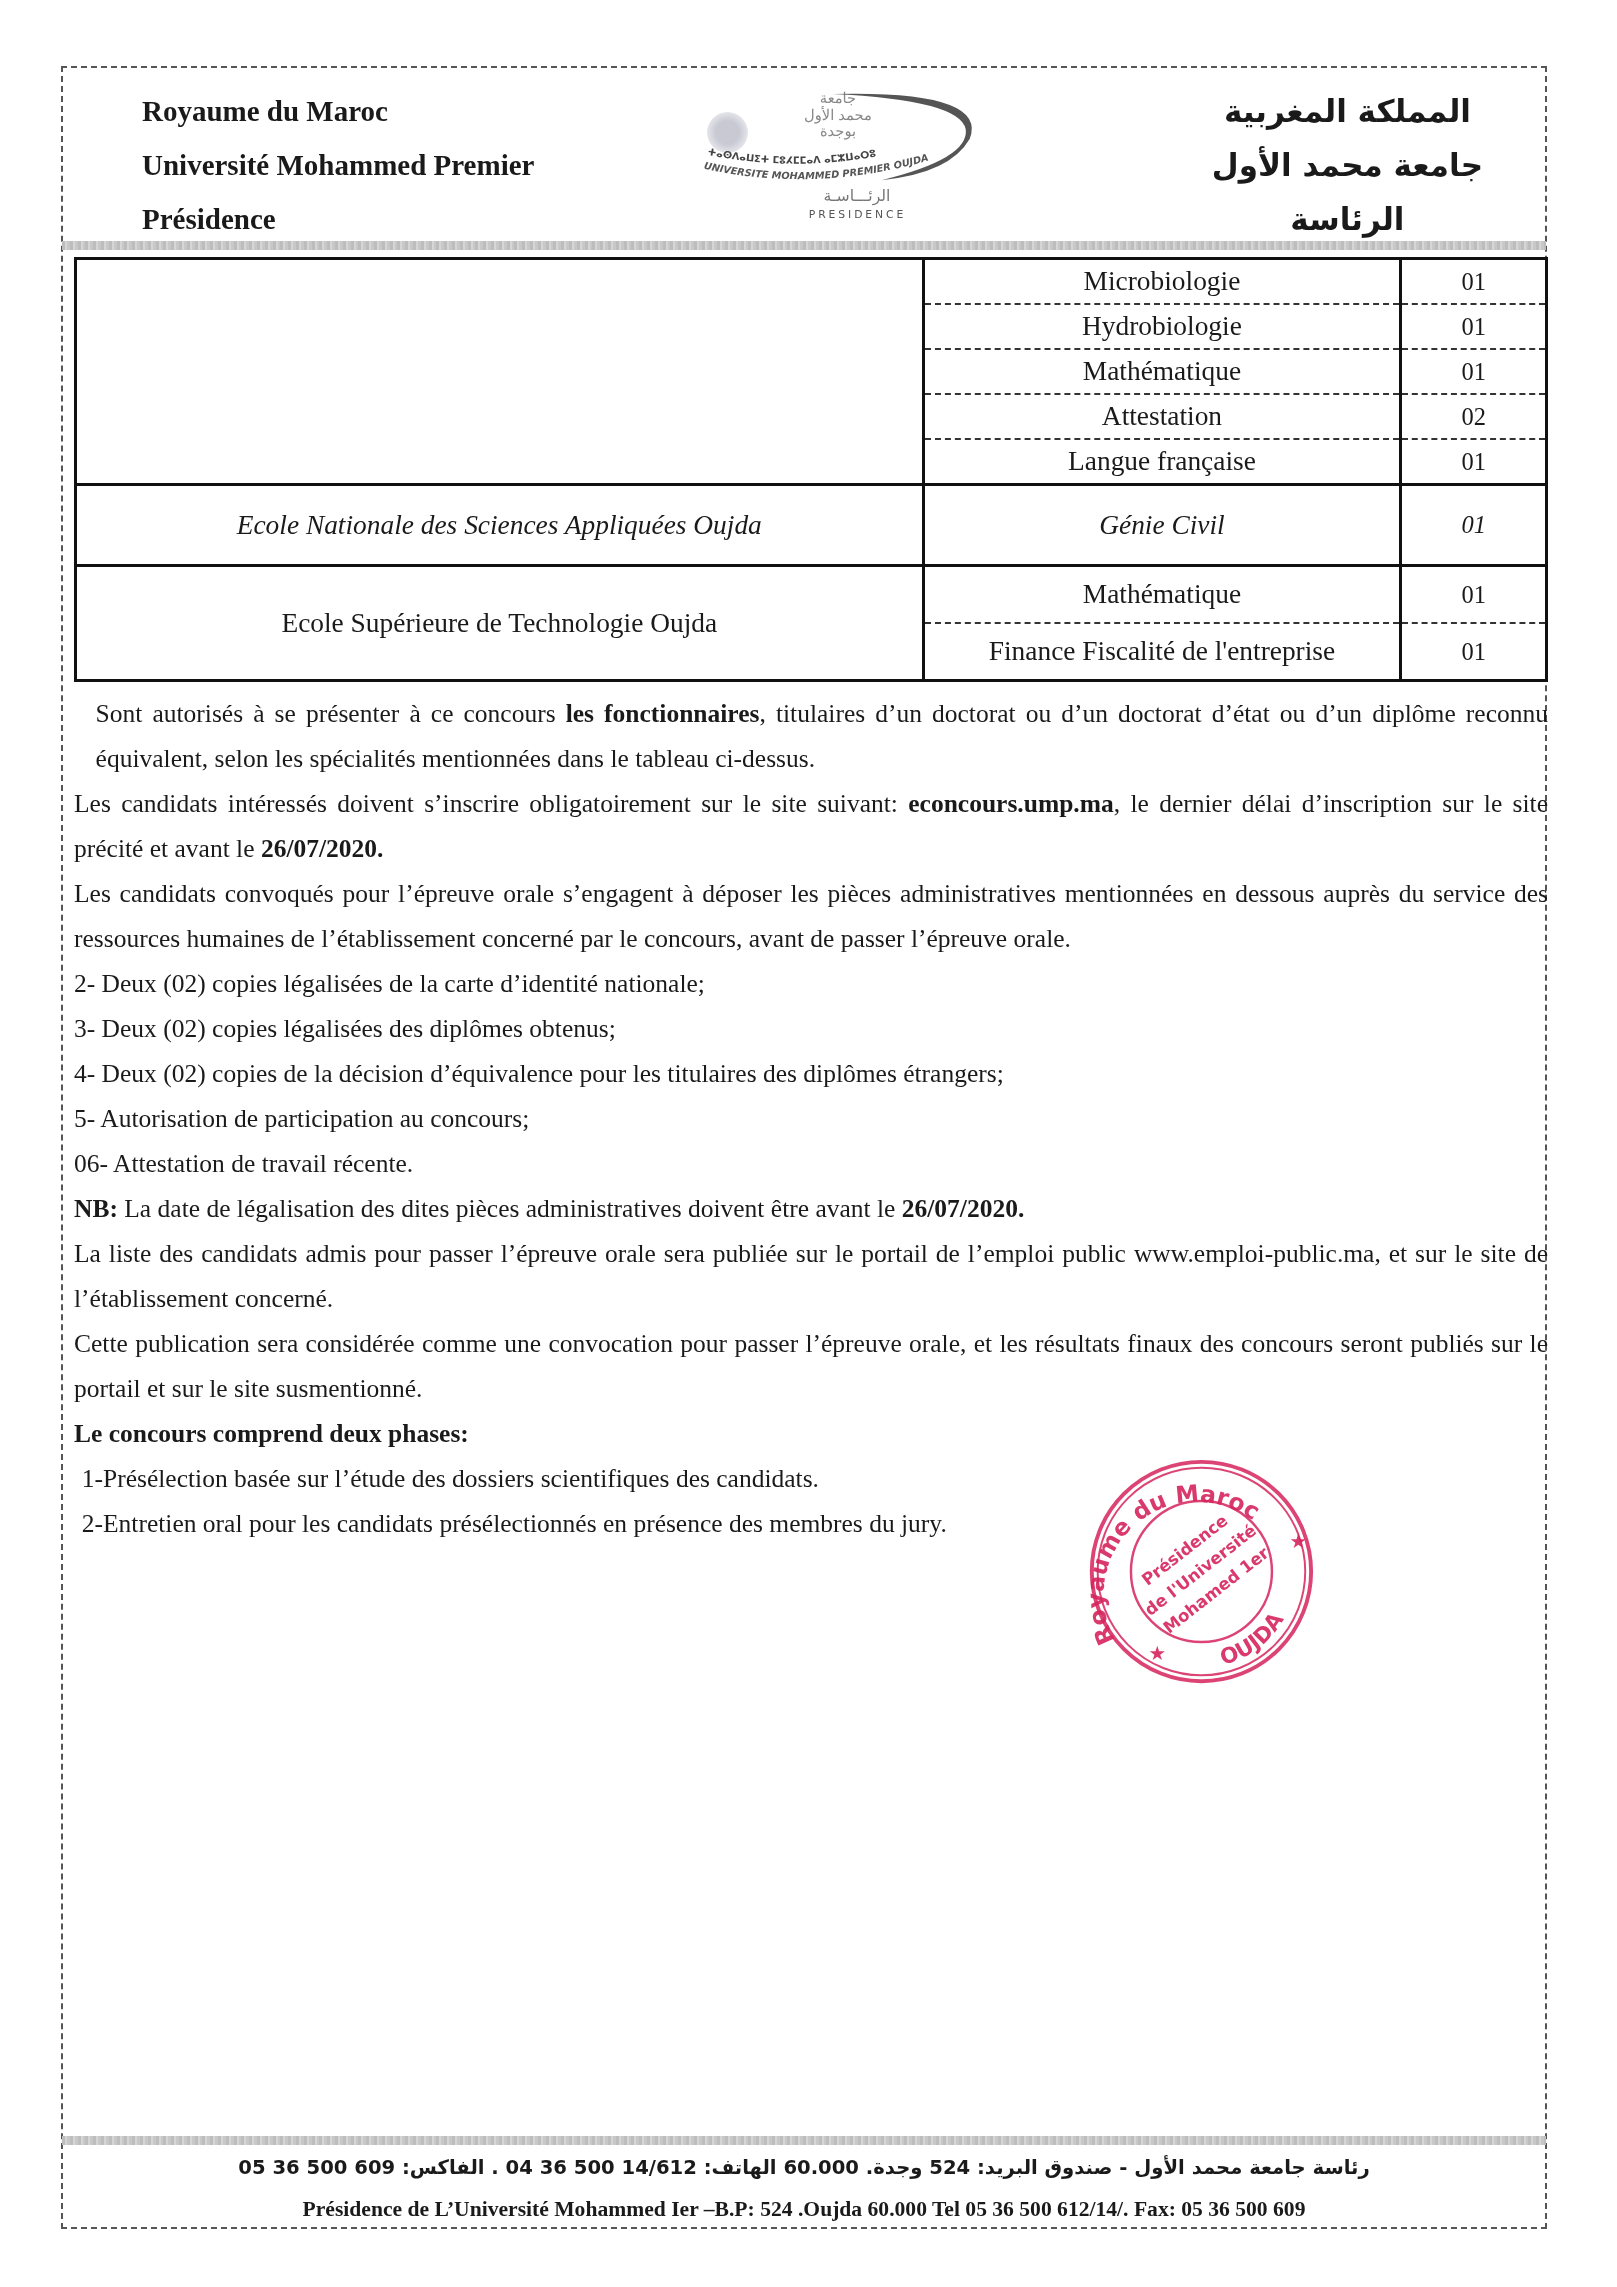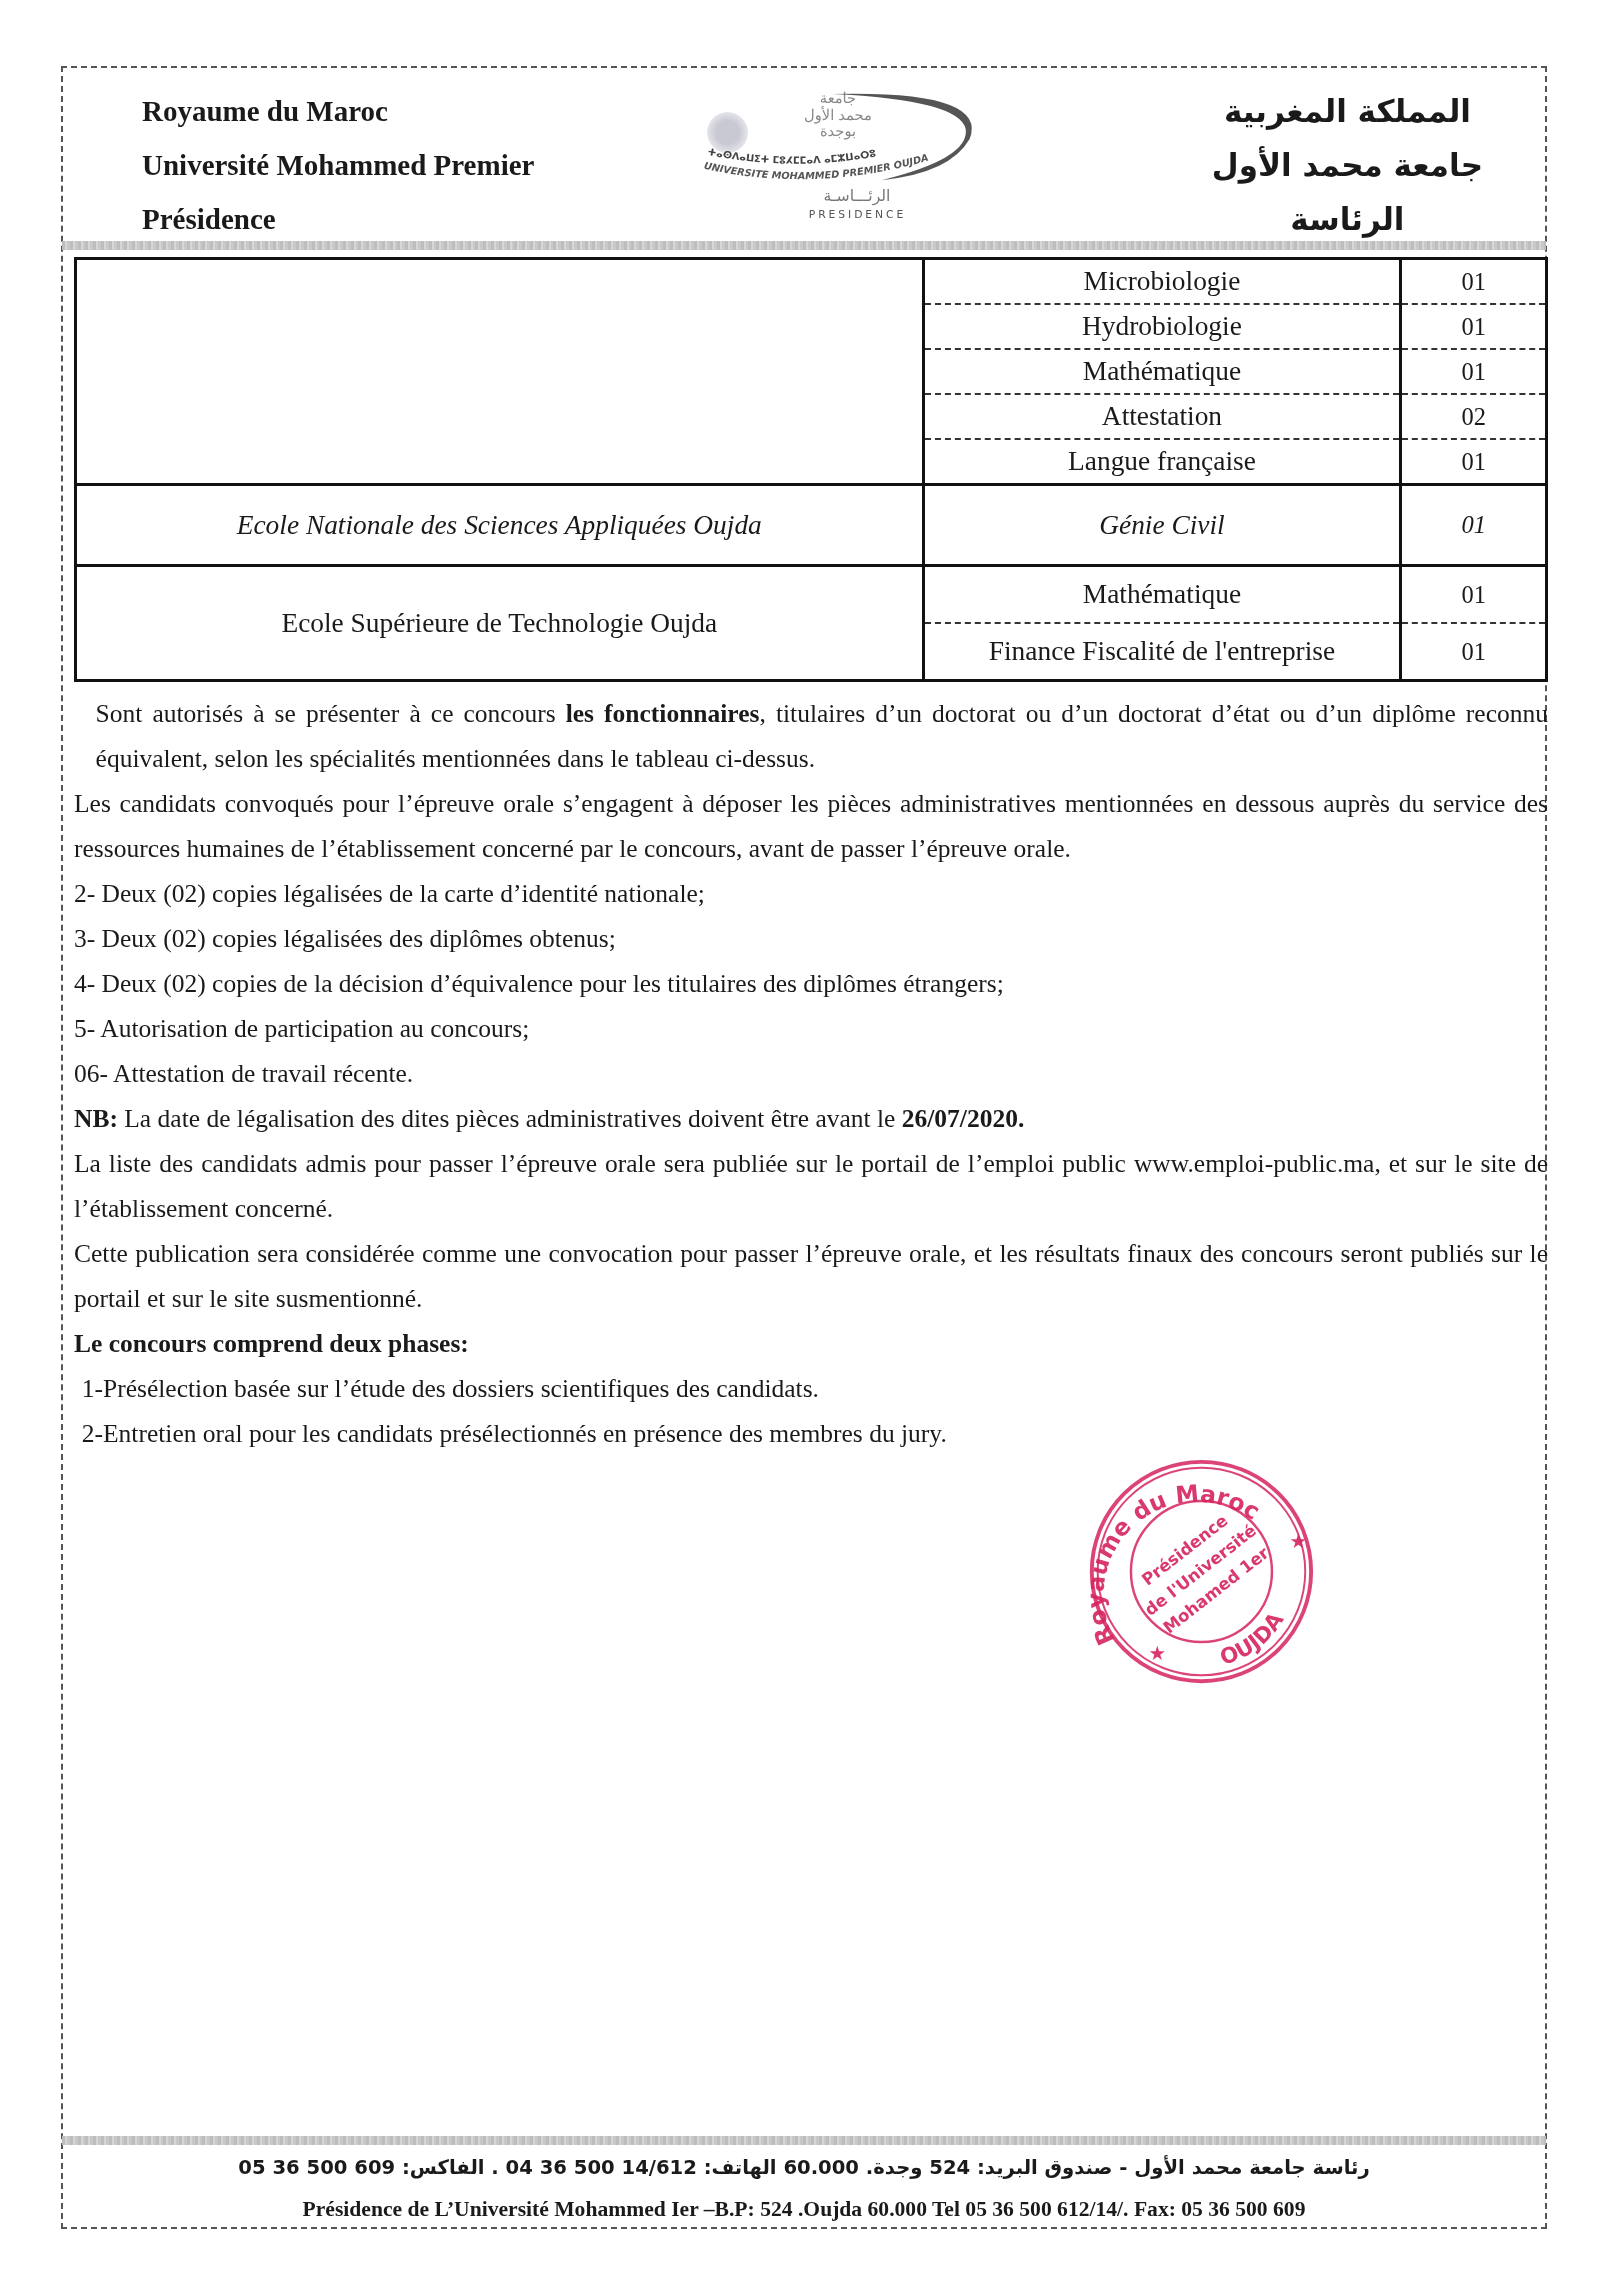--- a/index.html
+++ b/index.html
@@ -127,20 +127,21 @@
   </tr>
   <tr class="r-est">
     <td class="spec" style="border-top:none">Finance Fiscalité de l'entreprise</td>
     <td class="nb" style="border-top:none">01</td>
   </tr>
 </tbody>
   </table>
 
 <div class="body-text">
   <p class="indent"><span>Sont autorisés à se présenter à ce concours </span><b>les fonctionnaires</b><span>, titulaires d’un doctorat ou d’un doctorat d’état ou d’un diplôme reconnu équivalent, selon les spécialités mentionnées dans le tableau ci-dessus.</span></p>
+  <p><span>Les candidats intéressés doivent s’inscrire obligatoirement sur le site suivant: </span><b>econcours.ump.ma</b><span>, le dernier délai d’inscription sur le site précité et avant le </span><b>26/07/2020.</b></p>
   <p>Les candidats convoqués pour l’épreuve orale s’engagent à déposer les pièces administratives mentionnées en dessous auprès du service des ressources humaines de l’établissement concerné par le concours, avant de passer l’épreuve orale.</p>
   <p>2- Deux (02) copies légalisées de la carte d’identité nationale;</p>
   <p>3- Deux (02) copies légalisées des diplômes obtenus;</p>
   <p>4- Deux (02) copies de la décision d’équivalence pour les titulaires des diplômes étrangers;</p>
   <p>5- Autorisation de participation au concours;</p>
   <p>06-  Attestation de travail récente.</p>
   <p><b>NB:</b><span> La date de légalisation des dites pièces administratives doivent être avant le </span><b>26/07/2020.</b></p>
   <p><span>La liste des candidats admis pour passer l’épreuve orale sera publiée sur le portail de l’emploi public </span><span>www.emploi-public.ma</span><span>, et sur le site de l’établissement concerné.</span></p>
   <p>Cette publication sera considérée comme une convocation pour passer l’épreuve orale, et les résultats finaux des concours seront publiés sur le portail et sur le site susmentionné.</p>
   <p><b>Le concours comprend deux phases:</b></p>

